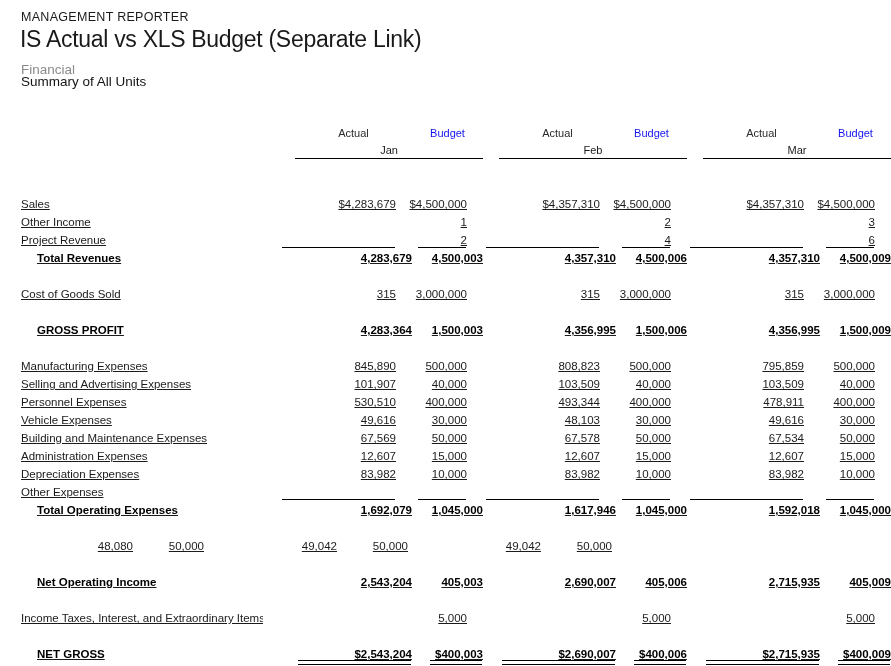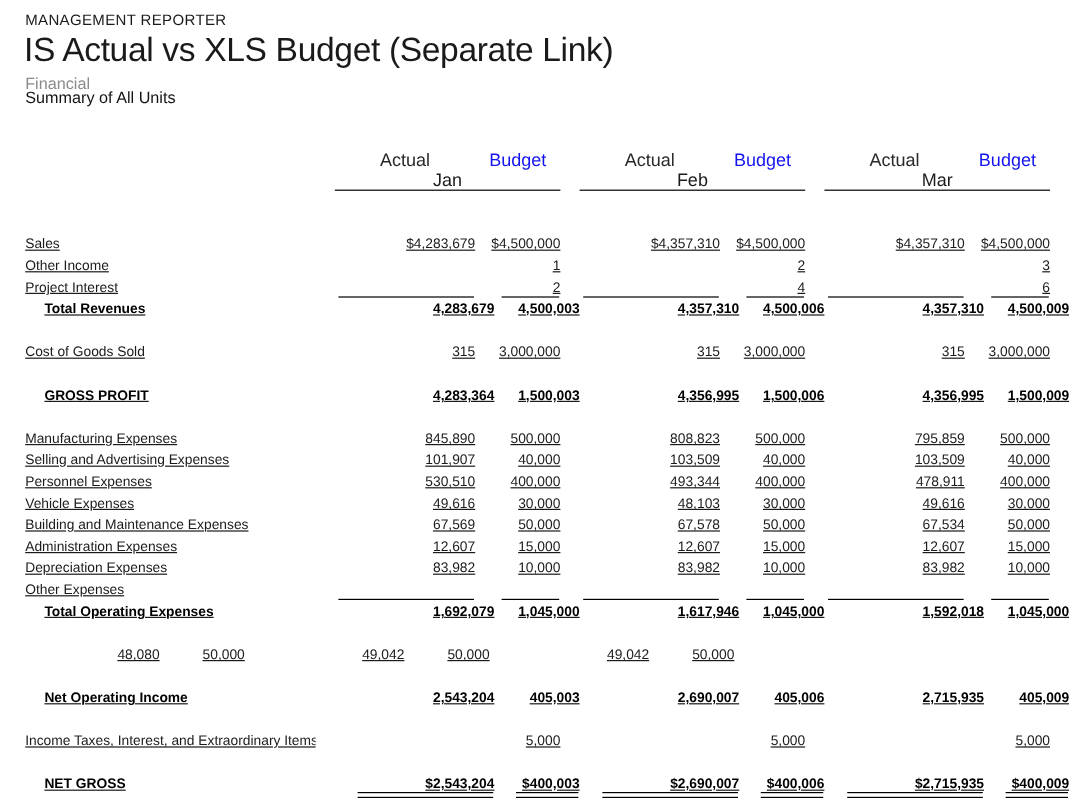--- a/index.html
+++ b/index.html
@@ -8,34 +8,34 @@
     background:#ffffff; font-family:"Liberation Sans","DejaVu Sans",sans-serif;
     color:#1b1b1b;
   }
   
   .app-name {
     position:absolute; top:10px; left:21px;
     font-size:12.5px; letter-spacing:0.3px; color:#1a1a1a; white-space:nowrap;
   }
   .report-title {
     position:absolute; top:26px; left:20px; margin:0;
-    font-size:28px; font-weight:300; letter-spacing:-0.3px; color:#1a1a1a; white-space:nowrap;
+    font-size:23px; font-weight:300; letter-spacing:-0.3px; color:#1a1a1a; white-space:nowrap;
   }
   .report-subtitle {
     position:absolute; top:62px; left:21px;
     font-size:13.5px; color:#8b8b8b; white-space:nowrap;
   }
   .report-scope {
     position:absolute; top:74px; left:21px;
     font-size:13.5px; color:#141414; white-space:nowrap;
   }
   
   .table { position:absolute; top:125px; left:0; width:891px; }
   .trow  { display:flex; height:18px; line-height:18px; font-size:11.5px; white-space:nowrap; }
-  .hrow  { height:17px; line-height:17px; font-size:15px; }
+  .hrow  { height:17px; line-height:17px; font-size:11px;justify-content:flex-end; }
   .lbl   { width:263px; padding-left:21px; box-sizing:border-box; overflow:hidden; }
   .grp   { display:flex; width:188px; margin-left:16px; }
   .cell  { position:relative; text-align:right; box-sizing:border-box; }
   .act   { width:117px; }
   .bud   { width:71px; }
   .hc    { text-align:center; color:#2a2a2a; }
   .mline { border-bottom:1px solid #000; }
   .month { width:188px; text-align:center; color:#1b1b1b; }
   .tbody { margin-top:36px;text-decoration:underline; }
   .b     { font-weight:bold; color:#000;justify-content:flex-end; }
@@ -120,21 +120,21 @@
           <div class="grp">
             <div class="cell act"></div>
             <div class="cell bud">2</div>
           </div>
           <div class="grp">
             <div class="cell act"></div>
             <div class="cell bud">3</div>
           </div>
         </div>
         <div class="trow brow u">
-          <div class="lbl">Project Interest</div>
+          <div class="lbl">Project Revenue</div>
           <div class="grp">
             <div class="cell act"></div>
             <div class="cell bud">2</div>
           </div>
           <div class="grp">
             <div class="cell act"></div>
             <div class="cell bud">4</div>
           </div>
           <div class="grp">
             <div class="cell act"></div>

